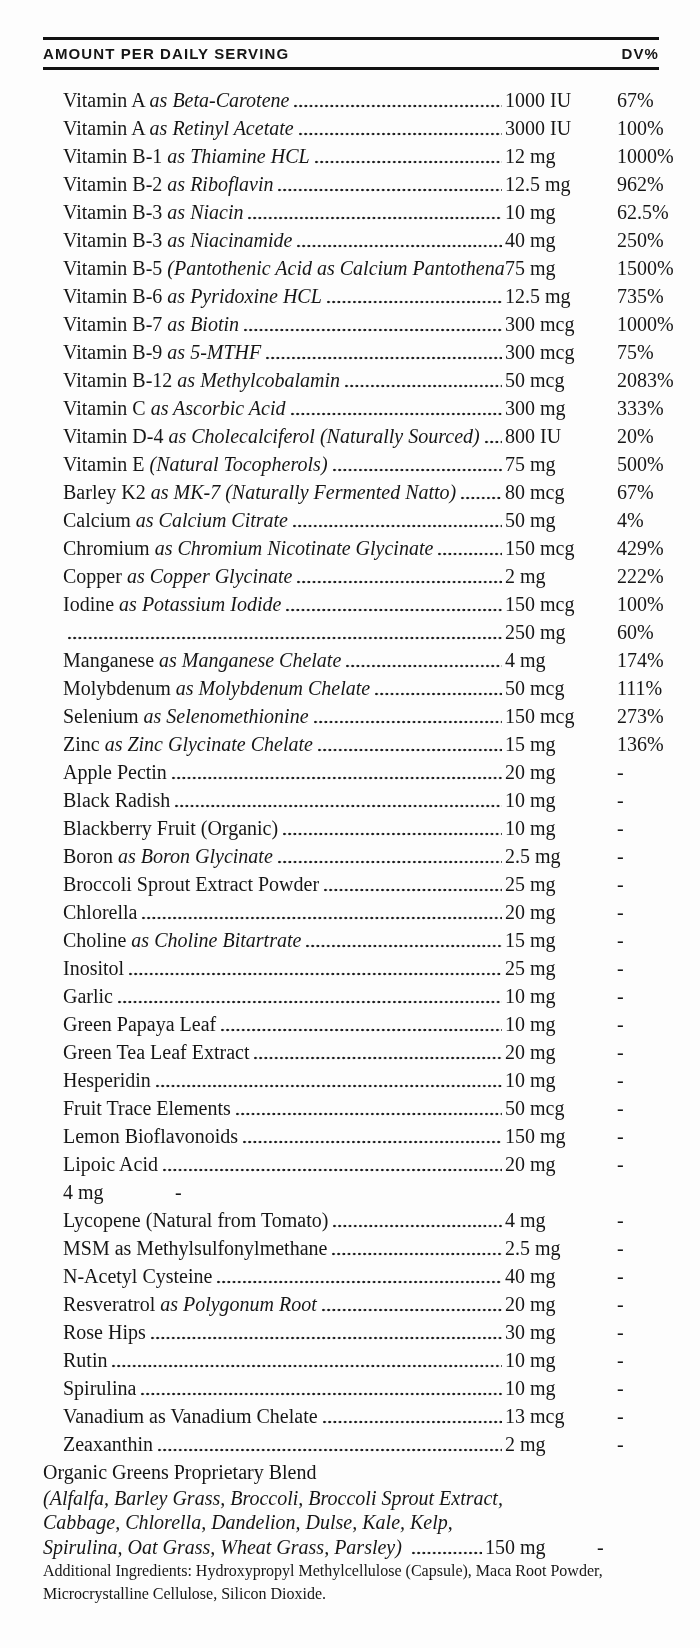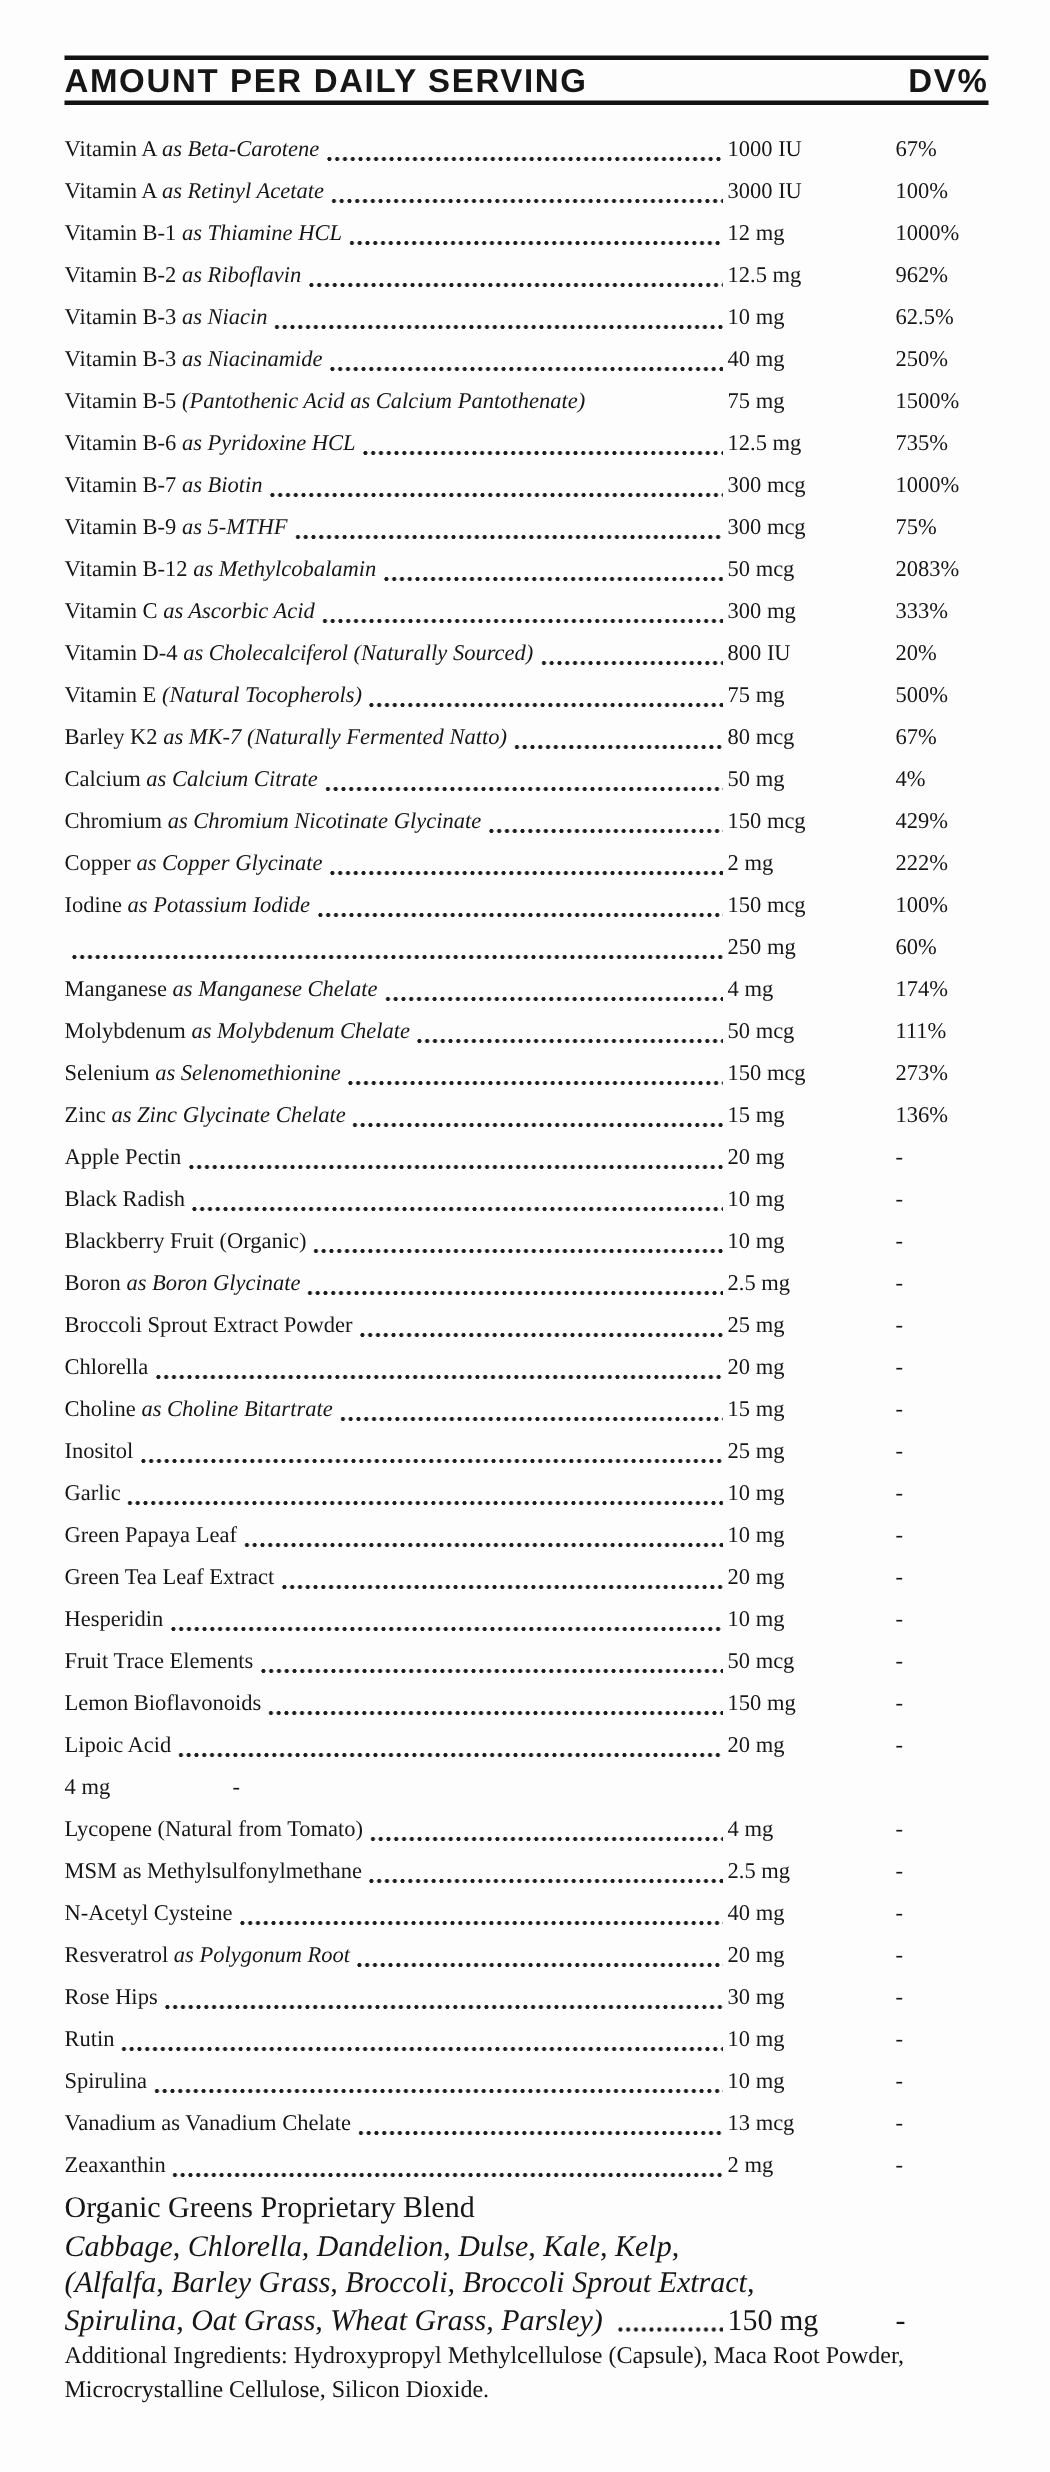--- a/index.html
+++ b/index.html
@@ -10,24 +10,24 @@
     font-family:"Liberation Serif",serif;
     position:relative;overflow:hidden;
   }
   .panel{position:absolute;left:43px;top:37px;width:616px;}
   .hdr{
     border-top:3px solid var(--rule,#121212);
     border-bottom:3px solid var(--rule,#121212);
     height:27px;
     display:flex;justify-content:space-between;align-items:center;
     font-family:"Liberation Sans",sans-serif;
-    font-weight:700;font-size:22px;letter-spacing:1.1px;
+    font-weight:700;font-size:15px;letter-spacing:1.1px;
   }
   .rows{margin-top:16px;}
-  .row{display:flex;line-height:28px;font-size:15px;}
+  .row{display:flex;line-height:28px;font-size:20px;margin-left:20px;}
   .lbl{width:442px;flex:0 0 442px;display:flex;white-space:pre;overflow:hidden;}
   .txt{flex:0 1 auto;}
   .i{font-style:italic;}
   .leader{flex:1 1 14px;min-width:10px;position:relative;}
   .leader::after{
     content:"";position:absolute;left:5px;right:3px;bottom:6px;height:4px;
     background-image:radial-gradient(circle at 1.6px 2px,#1b1b1b 1.15px,rgba(0,0,0,0) 1.6px);
     background-size:5.2px 4px;background-repeat:repeat-x;
   }
   .amt{flex:0 0 112px;width:112px;}
@@ -338,22 +338,22 @@
 
     <div class="row">
       <span class="lbl"><span class="txt"><span class="r">Zeaxanthin</span></span><span class="leader"></span></span>
       <span class="amt">2 mg</span>
       <span class="dv">-</span>
     </div>
   </div>
 
   <div class="blend">
     <div class="blend-name">Organic Greens Proprietary Blend</div>
+    <div class="blend-line">(Alfalfa, Barley Grass, Broccoli, Broccoli Sprout Extract,</div>
     <div class="blend-line">Cabbage, Chlorella, Dandelion, Dulse, Kale, Kelp,</div>
-    <div class="blend-line">(Alfalfa, Barley Grass, Broccoli, Broccoli Sprout Extract,</div>
     <div class="blend-last">
       <span class="lbl"><span class="txt"><span class="i">Spirulina, Oat Grass, Wheat Grass, Parsley) </span></span><span class="leader"></span></span>
       <span class="amt">150 mg</span>
       <span class="dv">-</span>
     </div>
   </div>
 
   <div class="additional">Additional Ingredients: Hydroxypropyl Methylcellulose (Capsule), Maca Root Powder, Microcrystalline Cellulose, Silicon Dioxide.</div>
 
 </div>

